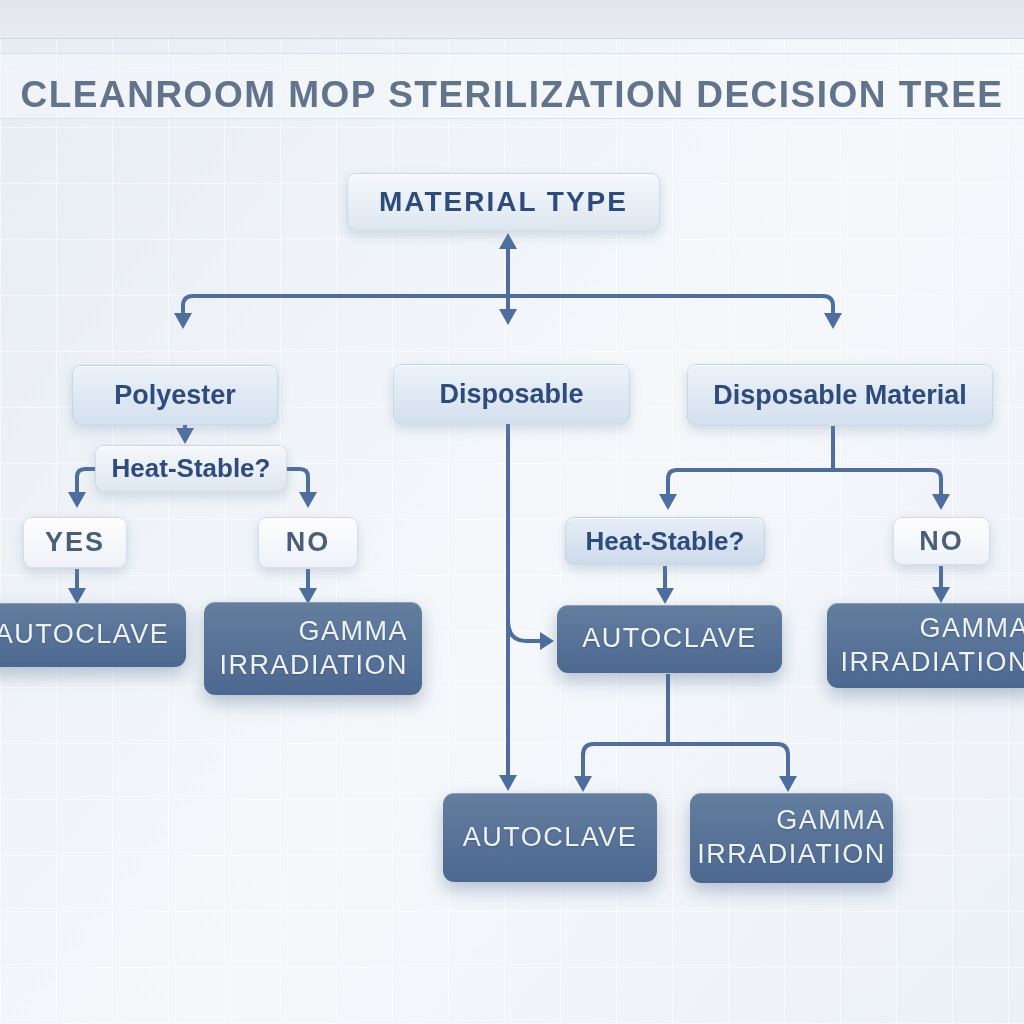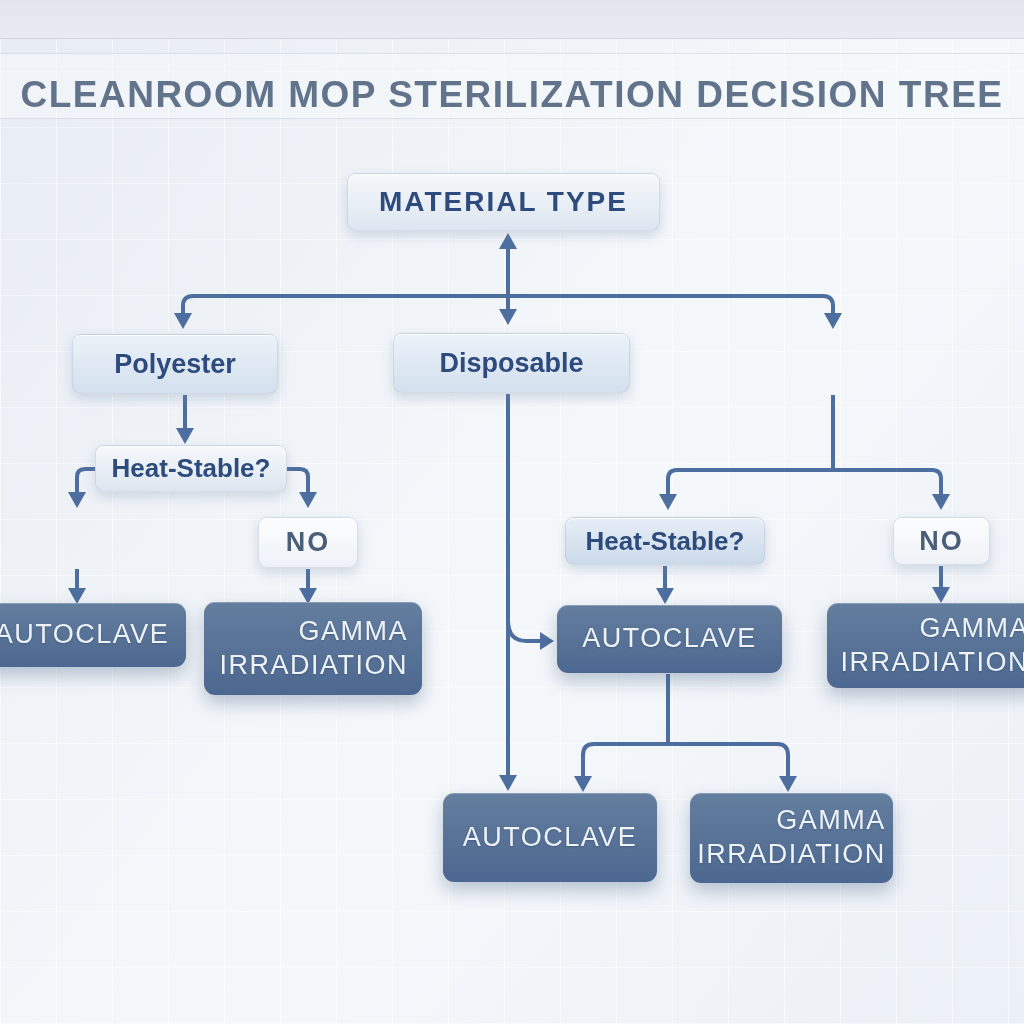--- a/index.html
+++ b/index.html
@@ -42,20 +42,21 @@
   }
   .light{
     color:#2d4b7c;
     font-size:27px;
     background:linear-gradient(180deg,#f5f8fb 0%,#dde6f0 100%);
     border:1px solid rgba(180,195,212,.5);
     box-shadow:0 5px 12px rgba(120,140,170,.28), inset 0 1px 0 rgba(255,255,255,.9);
   }
   .bluish{
     background:linear-gradient(180deg,#ecf2f9 0%,#d3e0ee 100%);
+    margin-top:31px;
   }
   .heatblue{
     background:linear-gradient(180deg,#e6eef7 0%,#ccdaea 100%);
   }
   .answer{
     color:#4a5e77;
     letter-spacing:2px;
     background:linear-gradient(180deg,#fdfdfe 0%,#eef2f7 100%);
   }
   .root-node{
@@ -118,23 +119,25 @@
       <polygon points="779,776 797,776 788,792"></polygon>
     </g>
   </svg>
 
   <div class="n light root-node" style="left:347px;top:173px;width:313px;height:58px;">MATERIAL TYPE</div>
 
   <div class="n light bluish" style="left:72px;top:334px;width:206px;height:60px;">Polyester</div>
 
   <div class="n light bluish" style="left:393px;top:333px;width:237px;height:60px;">Disposable</div>
 
+  <div class="n light bluish" style="left:687px;top:333px;width:306px;height:62px;">Disposable Material</div>
 
   <div class="n light" style="left:95px;top:445px;width:192px;height:47px;font-size:26px;">Heat-Stable?</div>
 
+  <div class="n light answer" style="left:23px;top:517px;width:104px;height:51px;">YES</div>
 
   <div class="n light answer" style="left:258px;top:517px;width:100px;height:51px;">NO</div>
 
   <div class="n dark" style="left:-22px;top:603px;width:208px;height:64px;">AUTOCLAVE</div>
 
   <div class="n dark" style="left:204px;top:602px;width:218px;height:93px;padding:0 14px;">GAMMA IRRADIATION</div>
 
   <div class="n light heatblue" style="left:565px;top:517px;width:200px;height:48px;font-size:26px;">Heat-Stable?</div>
 
   <div class="n light answer" style="left:893px;top:517px;width:97px;height:48px;">NO</div>

